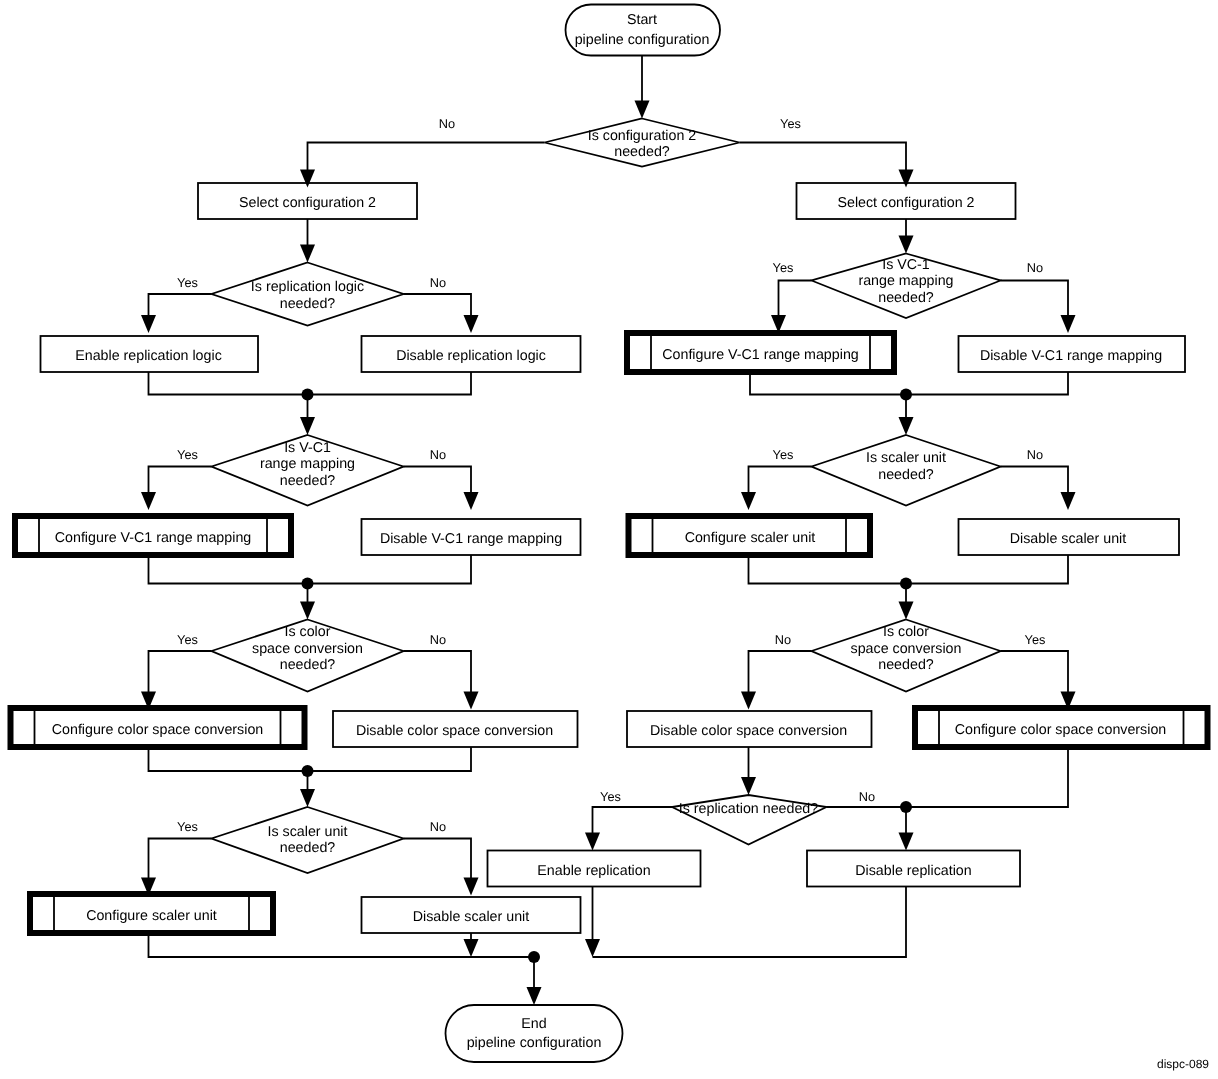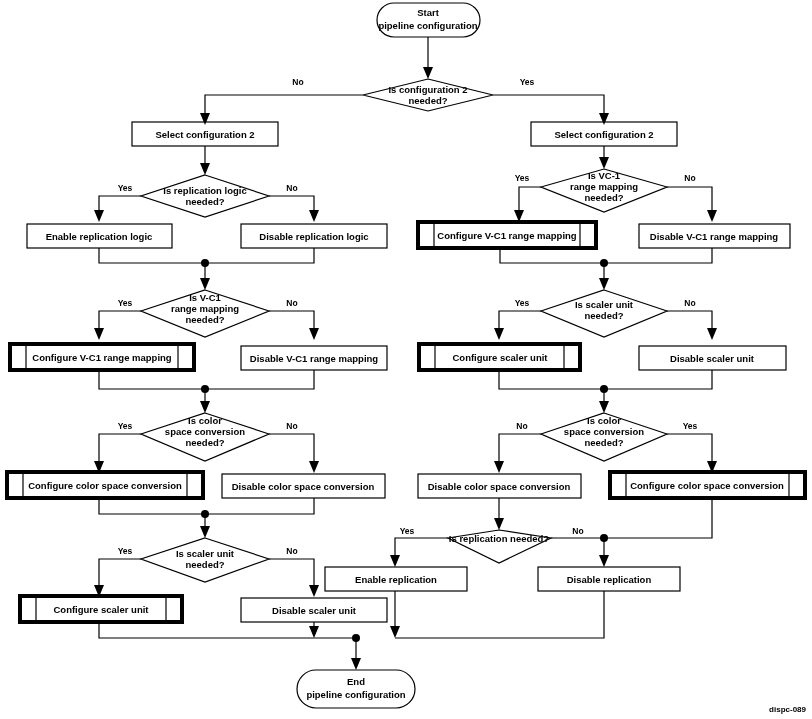--- a/index.html
+++ b/index.html
@@ -1,18 +1,18 @@
 <!DOCTYPE html>
 <html><head>
 <meta charset="utf-8">
 <style>
   html,body{margin:0;padding:0;background:#ffffff;}
   body{width:812px;height:719px;overflow:hidden;
        font-family:"Liberation Sans","DejaVu Sans",sans-serif;}
-  #stage{position:relative;width:812px;height:719px;background:#fff;font-weight:bold;}
+  #stage{position:relative;width:812px;height:719px;background:#fff;}
   svg{display:block;}
   .shape-fill{fill:#ffffff;}
   .stroke-thin{stroke:#000000;stroke-width:1.2;fill:none;}
   .stroke-bold{stroke:#000000;stroke-width:4;fill:#ffffff;}
   .stroke-inner{stroke:#000000;stroke-width:1.2;fill:none;}
   .line{stroke:#000000;stroke-width:1.2;fill:none;}
   .arrowhead{fill:#000000;stroke:none;}
   .dot{fill:#000000;stroke:none;}
   text{font-family:"Liberation Sans","DejaVu Sans",sans-serif;fill:#000000;}
   .t-node{font-size:9.5px;}

